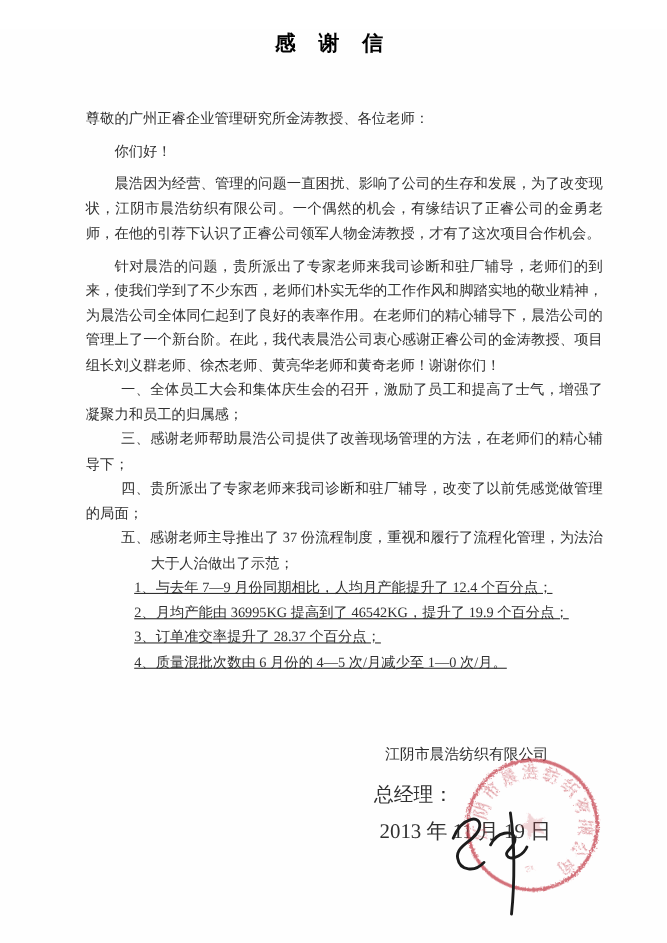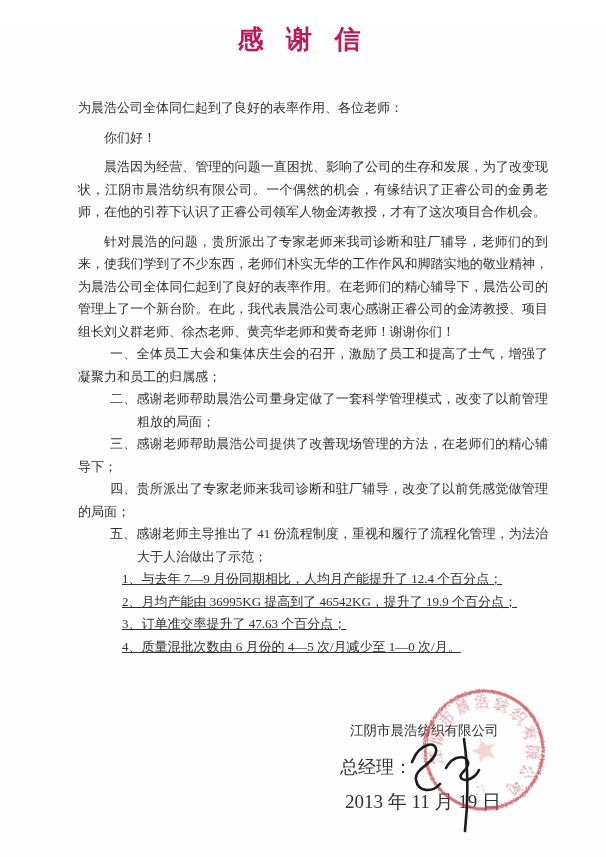--- a/index.html
+++ b/index.html
@@ -11,24 +11,24 @@
     overflow: hidden;
   }
   .page {
     position: relative;
     width: 606px; height: 857px;
     background: #fefefe;
   }
   .title {
     margin-top: 26px;
     text-align: center;
-    font-size: 26px;
+    font-size: 19px;
     font-weight: bold;
     letter-spacing: 8px;
-    color: #be185d;
+    color: #000000;
     line-height: 28px;
   }
   .body-text {
     margin: 43px 58px 0 78px;
     font-size: 13px;
     line-height: 22.5px;
     text-align: justify;
     color: #303030;
   }
   .body-text p { margin: 0; }
@@ -54,34 +54,33 @@
   }
 </style>
 </head>
 <body>
 
 <div class="page">
 
   <h1 class="title">感 谢 信</h1>
 
   <div class="body-text">
-    <p class="salutation">为晨浩公司全体同仁起到了良好的表率作用、各位老师：</p>
+    <p class="salutation">尊敬的广州正睿企业管理研究所金涛教授、各位老师：</p>
     <p class="greeting">你们好！</p>
     <p class="para">晨浩因为经营、管理的问题一直困扰、影响了公司的生存和发展，为了改变现状，江阴市晨浩纺织有限公司。一个偶然的机会，有缘结识了正睿公司的金勇老师，在他的引荐下认识了正睿公司领军人物金涛教授，才有了这次项目合作机会。</p>
     <p class="para">针对晨浩的问题，贵所派出了专家老师来我司诊断和驻厂辅导，老师们的到来，使我们学到了不少东西，老师们朴实无华的工作作风和脚踏实地的敬业精神，为晨浩公司全体同仁起到了良好的表率作用。在老师们的精心辅导下，晨浩公司的管理上了一个新台阶。在此，我代表晨浩公司衷心感谢正睿公司的金涛教授、项目组长刘义群老师、徐杰老师、黄亮华老师和黄奇老师！谢谢你们！</p>
 
     <p class="item item-first">一、全体员工大会和集体庆生会的召开，激励了员工和提高了士气，增强了凝聚力和员工的归属感；</p>
-    <p class="item item-hang">二、感谢老师帮助晨浩公司量身定做了一套科学管理模式，改变了以前管理粗放的局面；</p>
     <p class="item item-plain">三、感谢老师帮助晨浩公司提供了改善现场管理的方法，在老师们的精心辅导下；</p>
     <p class="item item-plain">四、贵所派出了专家老师来我司诊断和驻厂辅导，改变了以前凭感觉做管理的局面；</p>
-    <p class="item item-hang">五、感谢老师主导推出了 41 份流程制度，重视和履行了流程化管理，为法治大于人治做出了示范；</p>
+    <p class="item item-hang">五、感谢老师主导推出了 37 份流程制度，重视和履行了流程化管理，为法治大于人治做出了示范；</p>
 
     <p class="subitem">1、与去年 7—9 月份同期相比，人均月产能提升了 12.4 个百分点；</p>
     <p class="subitem">2、月均产能由 36995KG 提高到了 46542KG，提升了 19.9 个百分点；</p>
-    <p class="subitem">3、订单准交率提升了 47.63 个百分点；</p>
+    <p class="subitem">3、订单准交率提升了 28.37 个百分点；</p>
     <p class="subitem">4、质量混批次数由 6 月份的 4—5 次/月减少至 1—0 次/月。</p>
 
     <div class="closing">
       <p class="company">江阴市晨浩纺织有限公司</p>
       <p class="signer">总经理：</p>
       <p class="date">2013 年 11 月 19 日</p>
     </div>
   </div>
 
   <svg class="stamp" viewBox="0 0 124 124" xmlns="http://www.w3.org/2000/svg">

